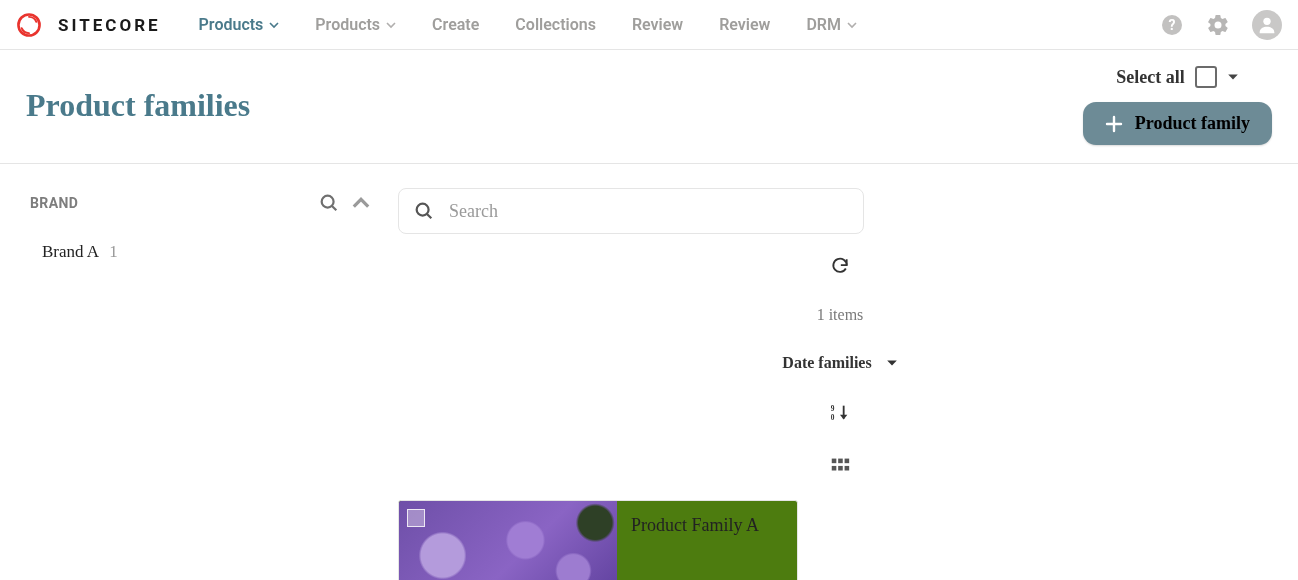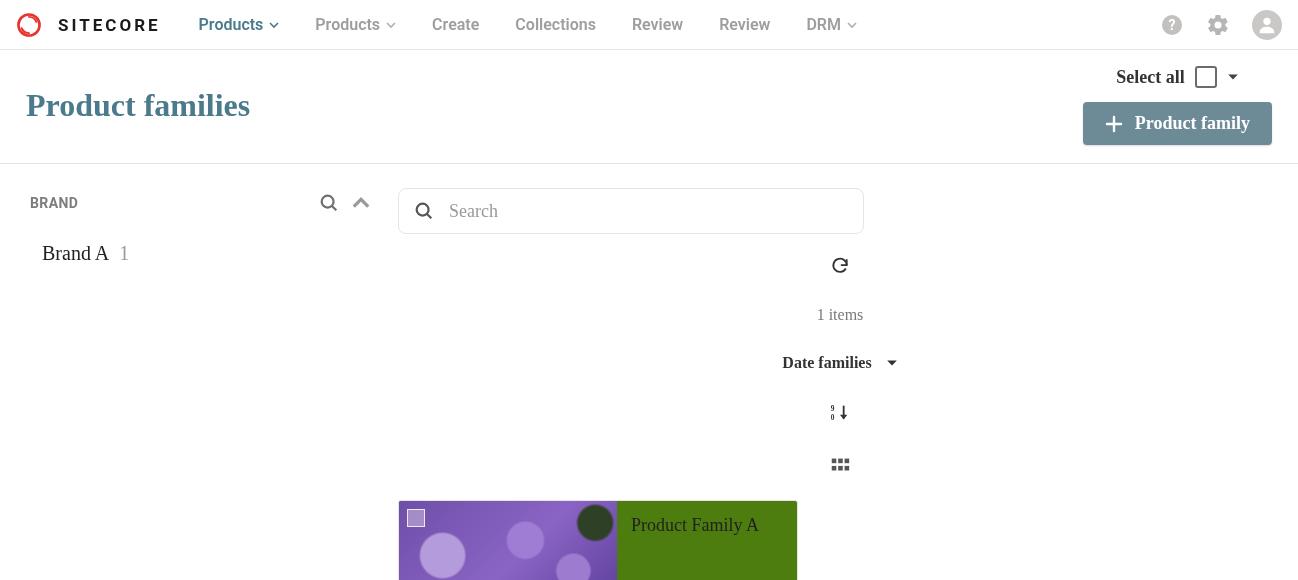--- a/index.html
+++ b/index.html
@@ -61,40 +61,40 @@
   .select-all{
     display:flex;align-items:center;gap:10px;
     font-family:Georgia,serif;font-weight:700;font-size:18px;color:#333;
   }
   .checkbox{
     width:22px;height:22px;border:2px solid #6b6b6b;border-radius:3px;background:#fff;
   }
   .caret-down{width:12px;height:12px;}
   .primary-btn{
     display:flex;align-items:center;gap:12px;
-    background:var(--btn);color:#ffffff;border:none;border-radius:4px;
+    background:var(--btn);color:#000000;border:none;border-radius:13px;
     font-family:Georgia,serif;font-weight:700;font-size:18px;
     padding:11px 22px;cursor:pointer;
     box-shadow:0 1px 2px rgba(0,0,0,0.15);
   }
   .primary-btn .plus{width:18px;height:18px;}
   
   .body{display:flex;padding:24px 16px;gap:28px;margin-left:14px;}
   
   .sidebar{width:340px;flex-shrink:0;}
   .facet-header{
     display:flex;align-items:center;justify-content:space-between;
     color:#7d7d7d;font-weight:700;font-size:14px;letter-spacing:0.4px;
     padding:4px 0 22px;
   }
   .facet-header-icons{display:flex;gap:12px;align-items:center;color:#8c8c8c;}
   .facet-item{
     display:flex;align-items:flex-start;gap:10px;
     padding:6px 0 6px 12px;
-    font-family:Georgia,serif;font-size:20px;color:#222;cursor:pointer;
+    font-family:Georgia,serif;font-size:17px;color:#222;cursor:pointer;
   }
   .facet-count{color:#9a9a9a;font-family:Georgia,serif;}
   
   .main{flex:1;}
   .search{
     display:flex;align-items:center;gap:12px;
     border:1px solid var(--border);border-radius:8px;
     height:46px;padding:0 14px;width:466px;
   }
   .search input{

